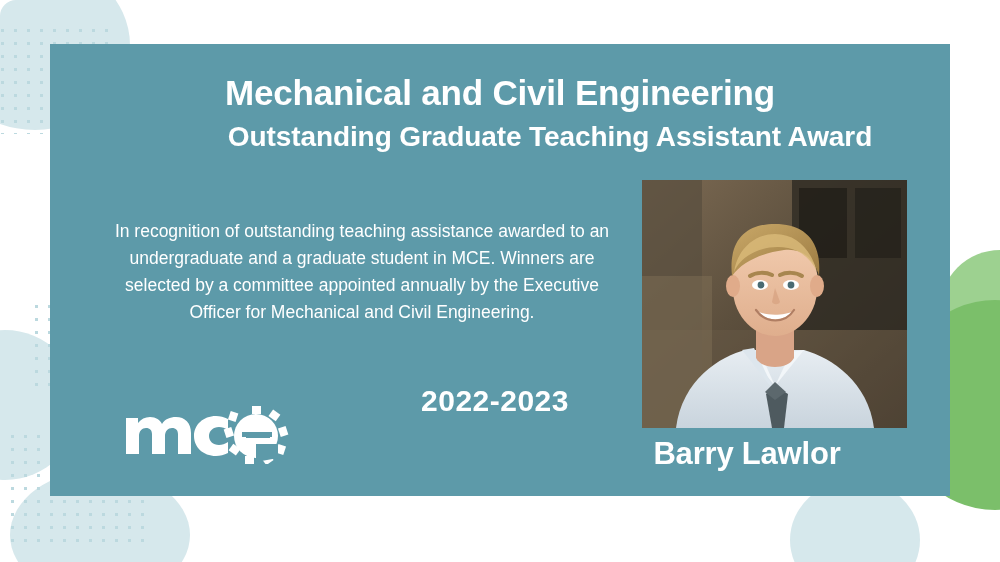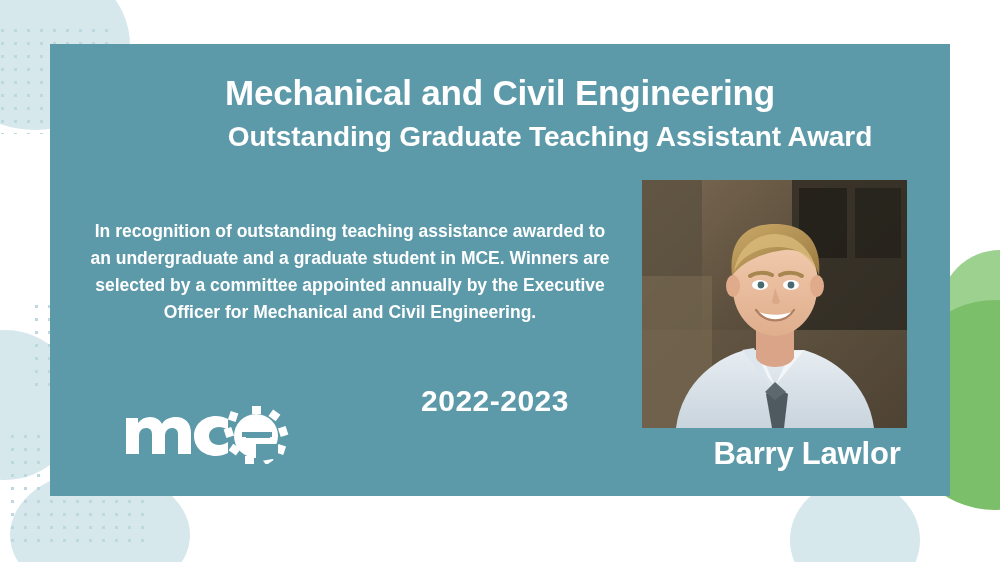--- a/index.html
+++ b/index.html
@@ -13,20 +13,21 @@
     font-family: "Liberation Sans", sans-serif;
     background: #ffffff;
   }
 
   #slide {
     position: relative;
     width: 1000px;
     height: 562px;
     background: #ffffff;
     overflow: hidden;
+    border-radius: 16px;
   }
 
   
   .blob {
     position: absolute;
     border-radius: 50%;
     background: #d6e8ec;
     pointer-events: none;
   }
   .blob-tl {
@@ -109,28 +110,28 @@
     text-align: center;
     color: #ffffff;
     font-size: 28px;
     font-weight: bold;
     letter-spacing: -0.1px;
     line-height: 1.1;
   }
 
   .description {
     position: absolute;
-    left: 40px;
+    left: 52px;
     top: 174px;
     width: 520px;
     text-align: center;
     color: #ffffff;
     font-size: 17.5px;
     line-height: 1.55;
-    font-weight: 700;
+    font-weight: 400;
   }
 
   .year {
     position: absolute;
     left: 330px;
     top: 340px;
     width: 230px;
     text-align: center;
     color: #ffffff;
     font-size: 30px;
@@ -155,21 +156,21 @@
     top: 136px;
     width: 265px;
     height: 248px;
     overflow: hidden;
     background: #6f6256;
   }
   .portrait svg { display: block; }
 
   .awardee {
     position: absolute;
-    left: 592px;
+    left: 532px;
     top: 392px;
     width: 330px;
     text-align: center;
     color: #ffffff;
     font-size: 31px;
     font-weight: bold;
     letter-spacing: -0.2px;
   }
 </style>
 </head>

